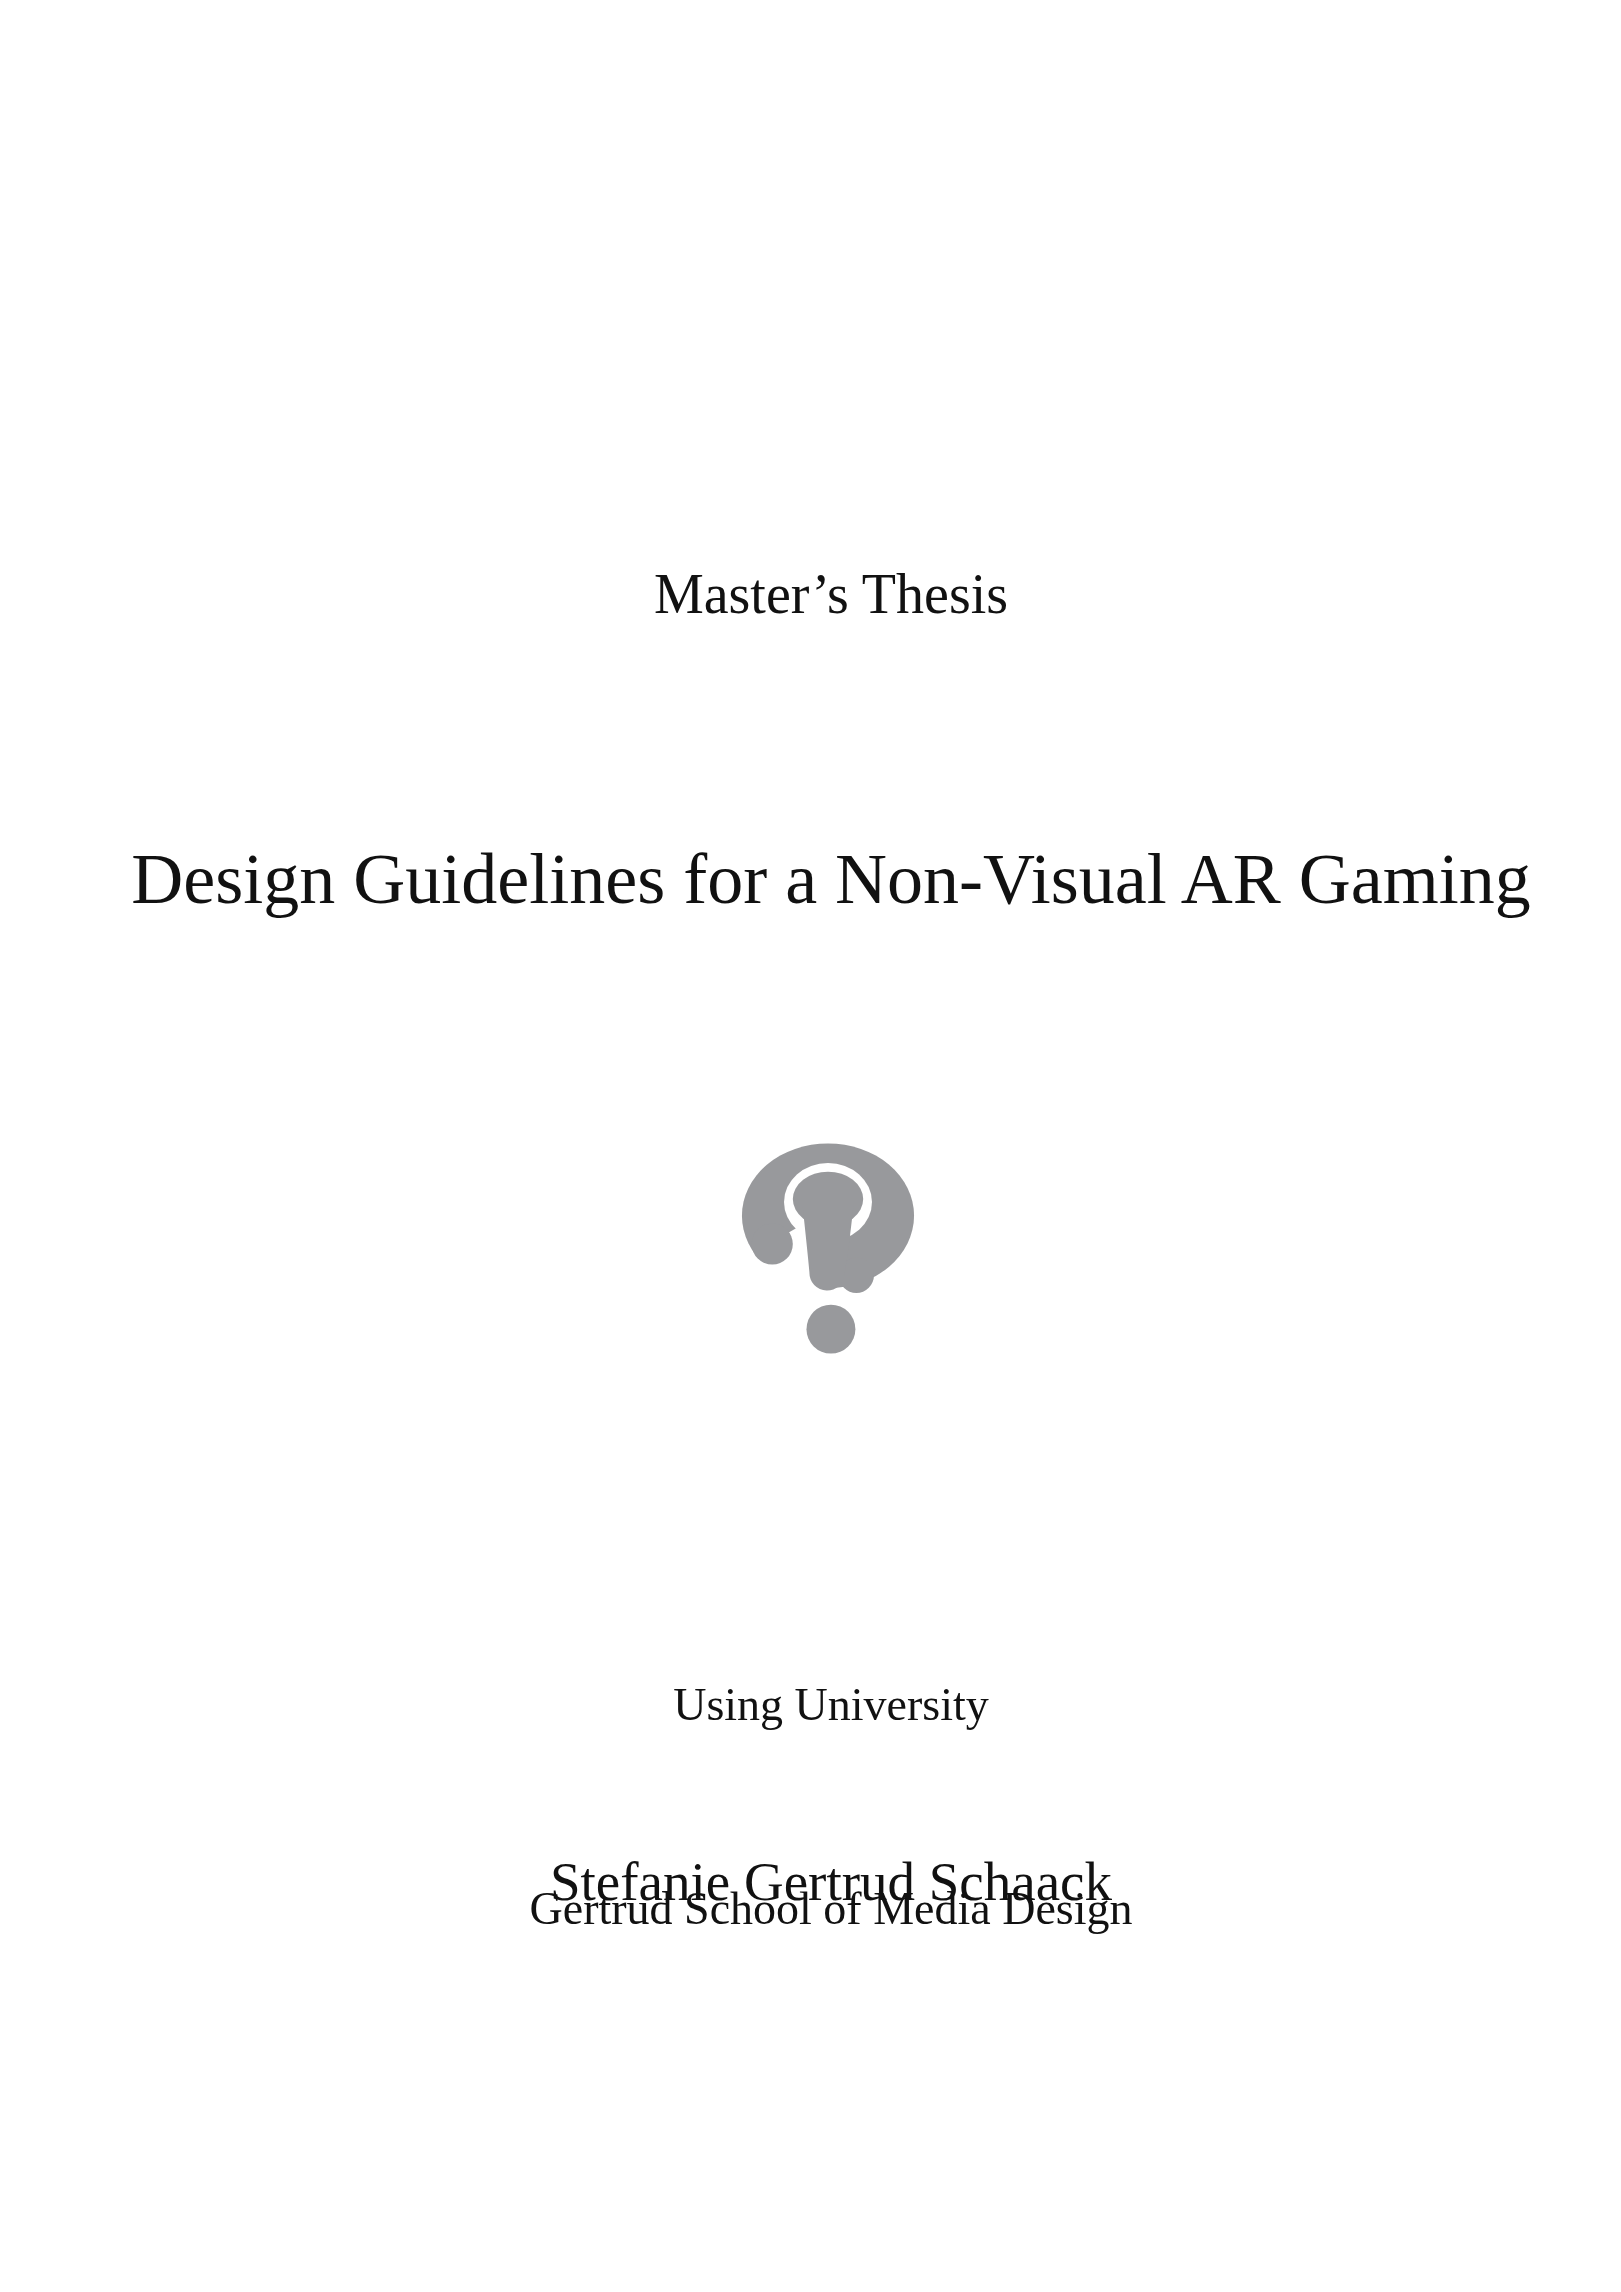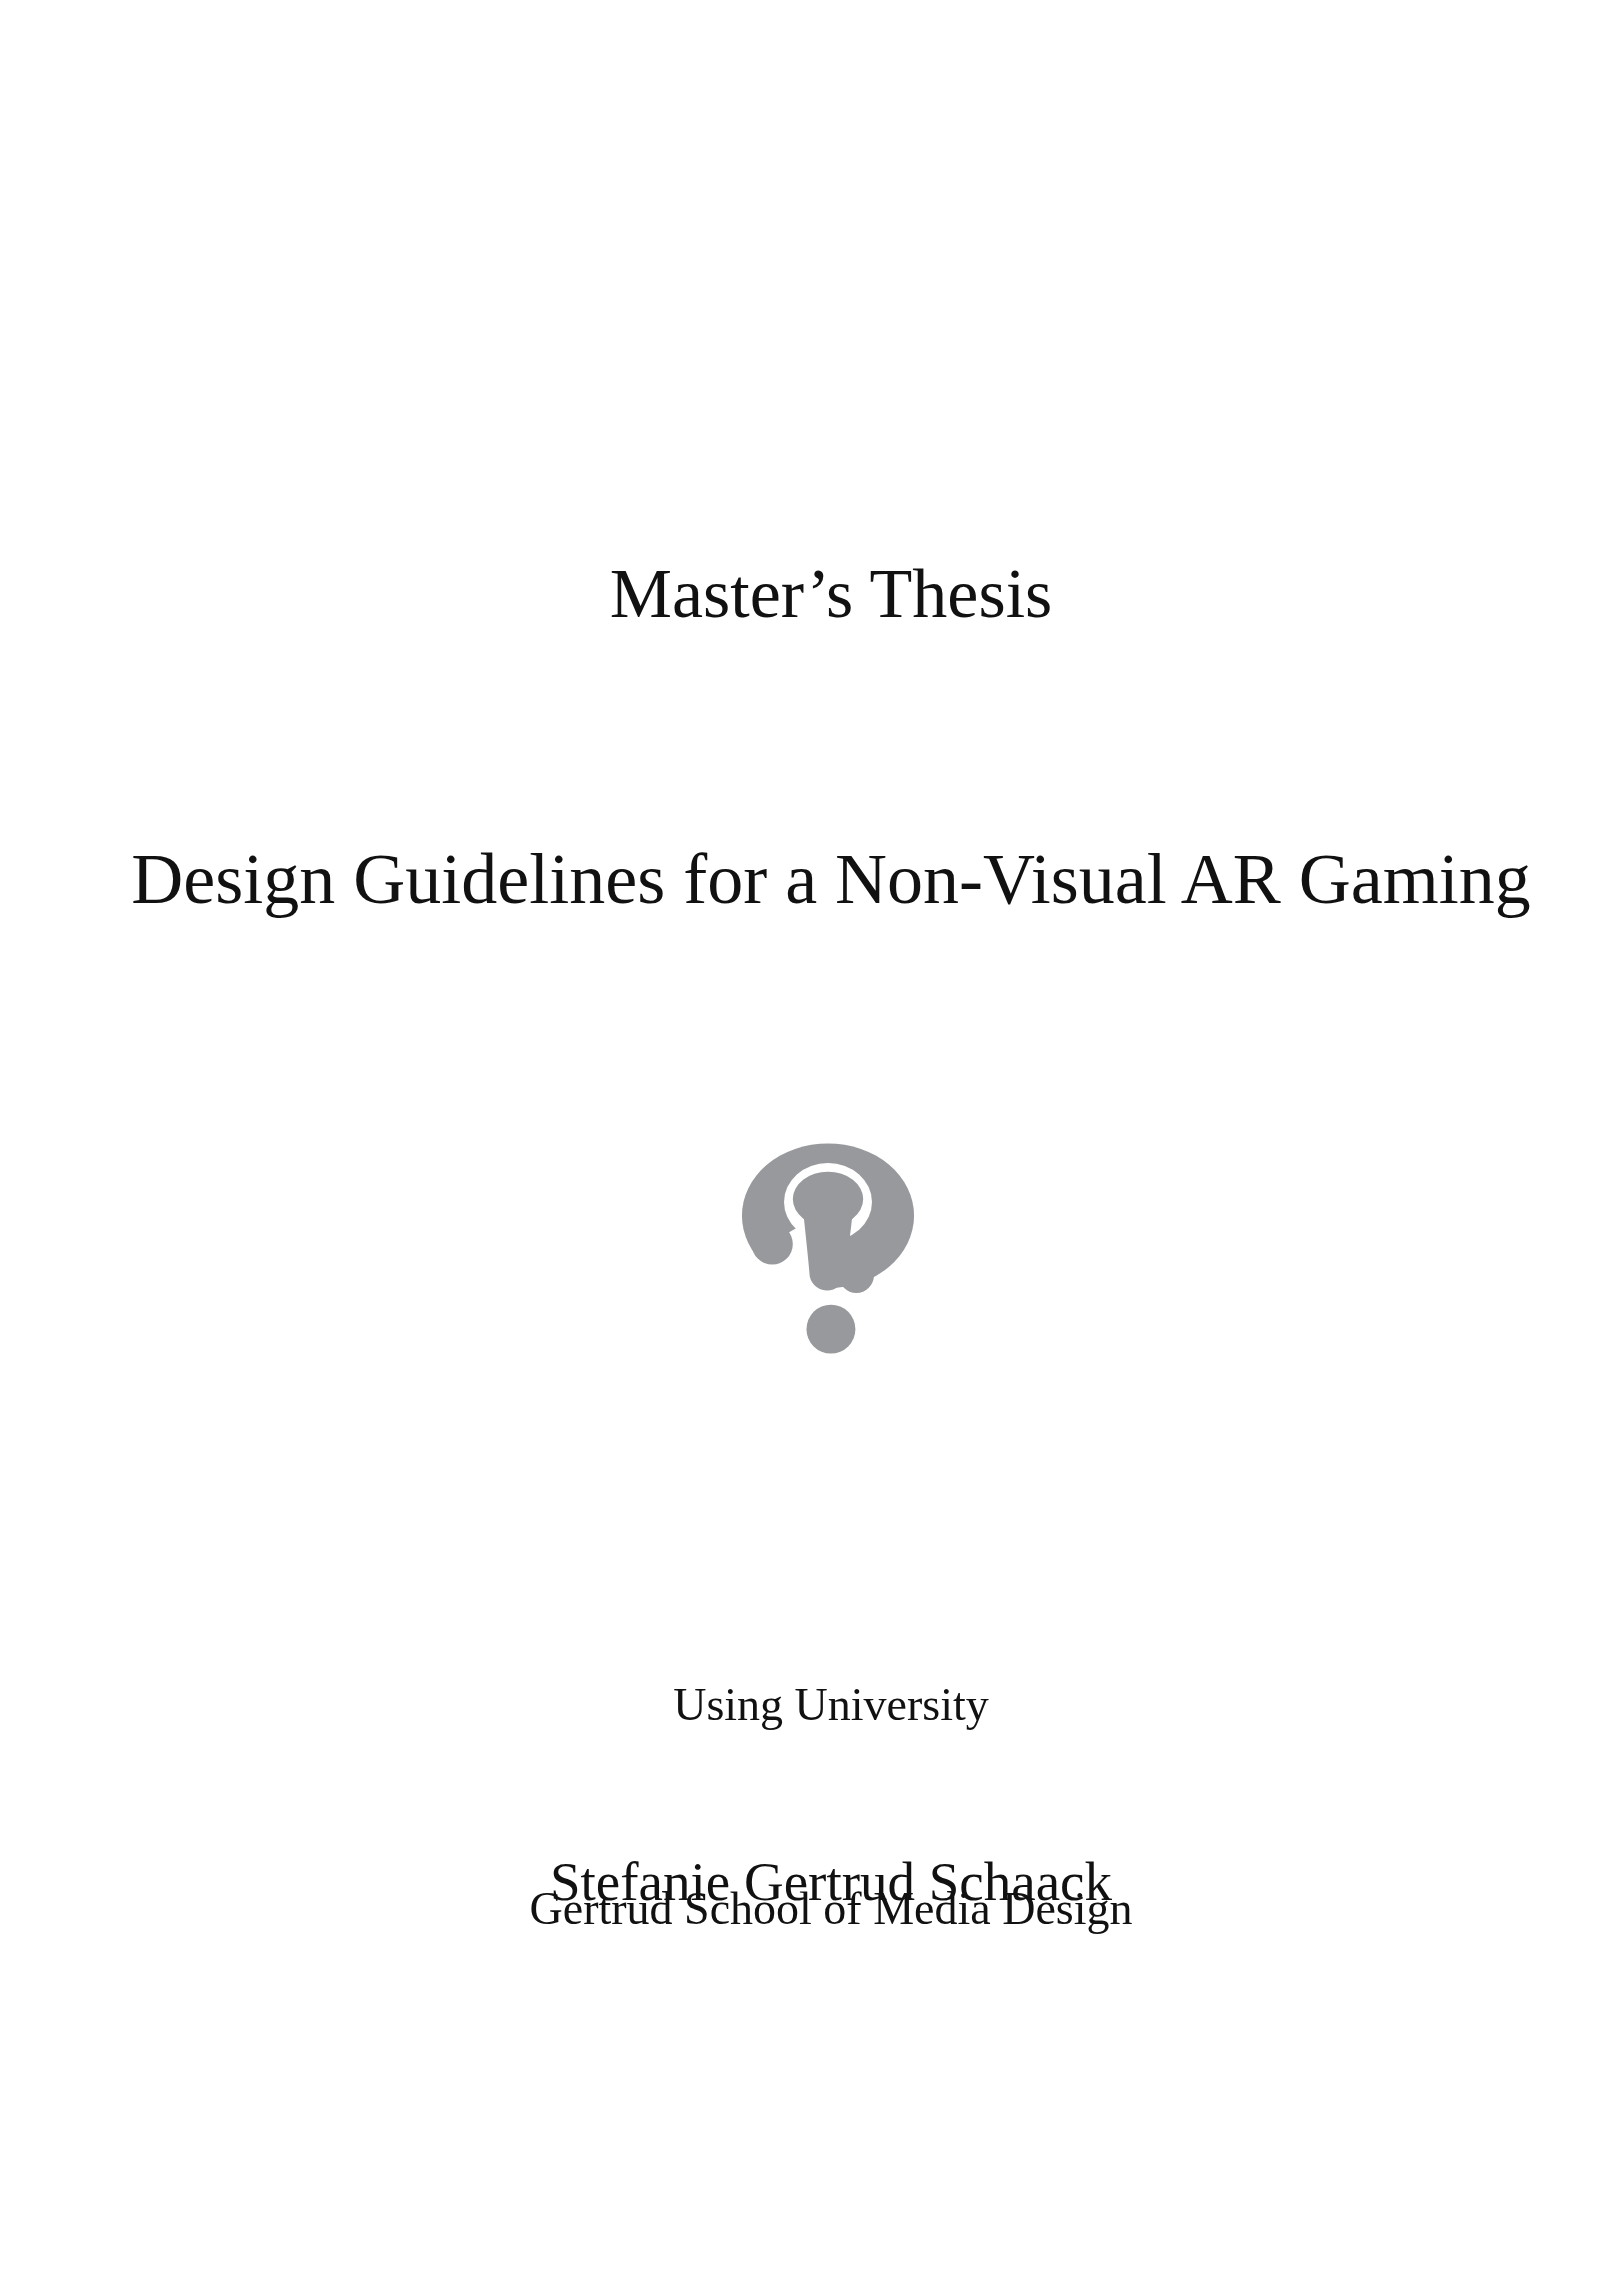--- a/index.html
+++ b/index.html
@@ -22,21 +22,21 @@
     position: absolute;
     left: 0;
     width: 100%;
     box-sizing: border-box;
     padding-left: 41px;
     text-align: center;
     white-space: pre;
   }
   .masthead {
     top: 394px;
-    font-size: 70px;
+    font-size: 56px;
     line-height: 80px;
   }
   .thesis-title {
     top: 674px;
     font-size: 72px;
     line-height: 82px;
   }
   .affiliation {
     top: 1535px;
     font-size: 46px;

